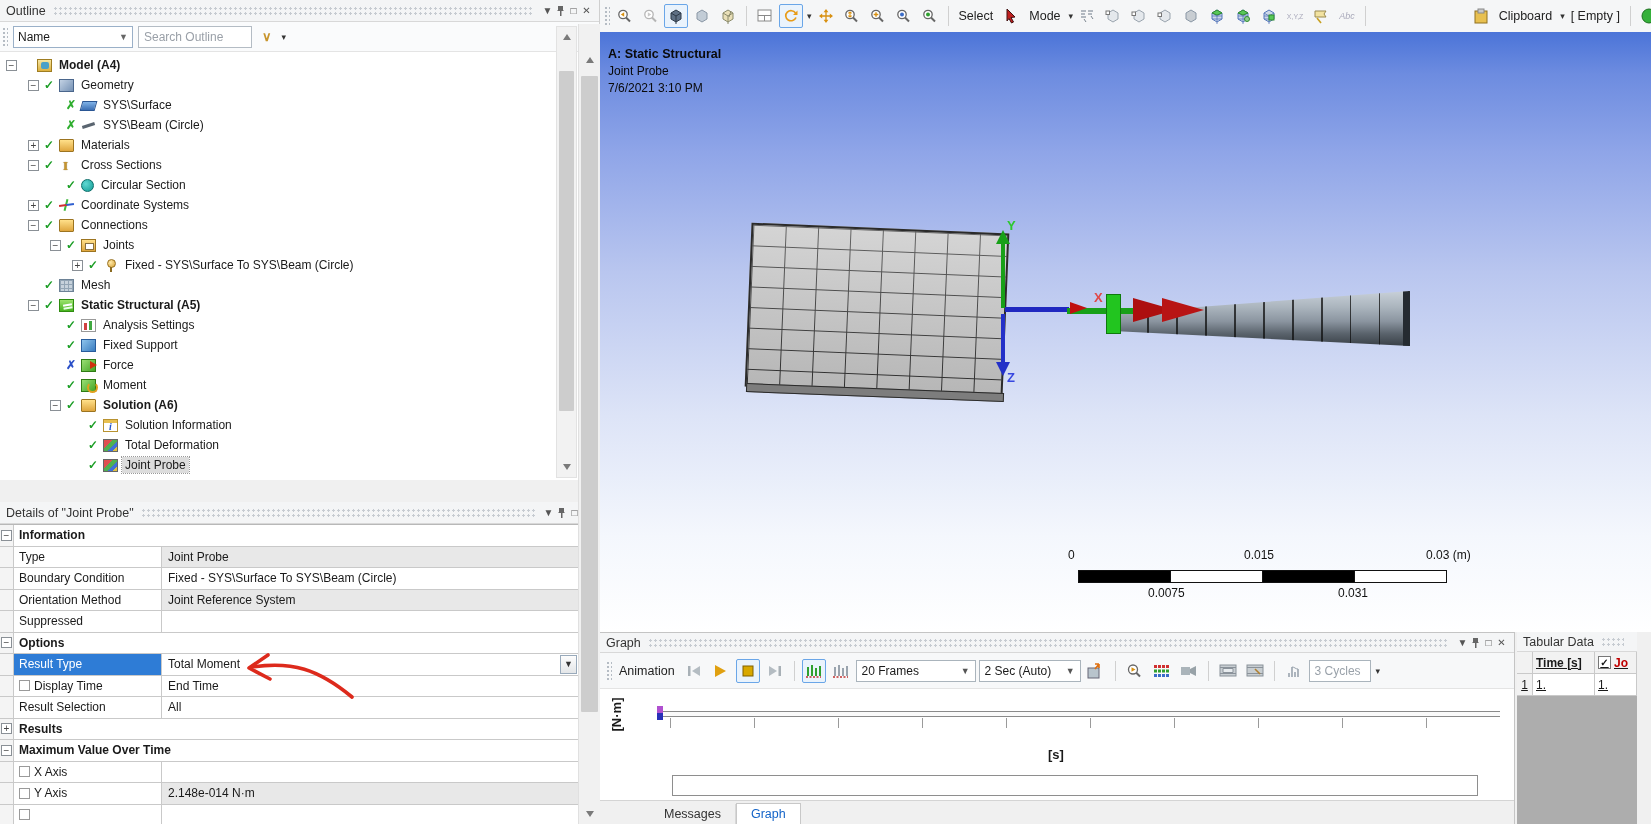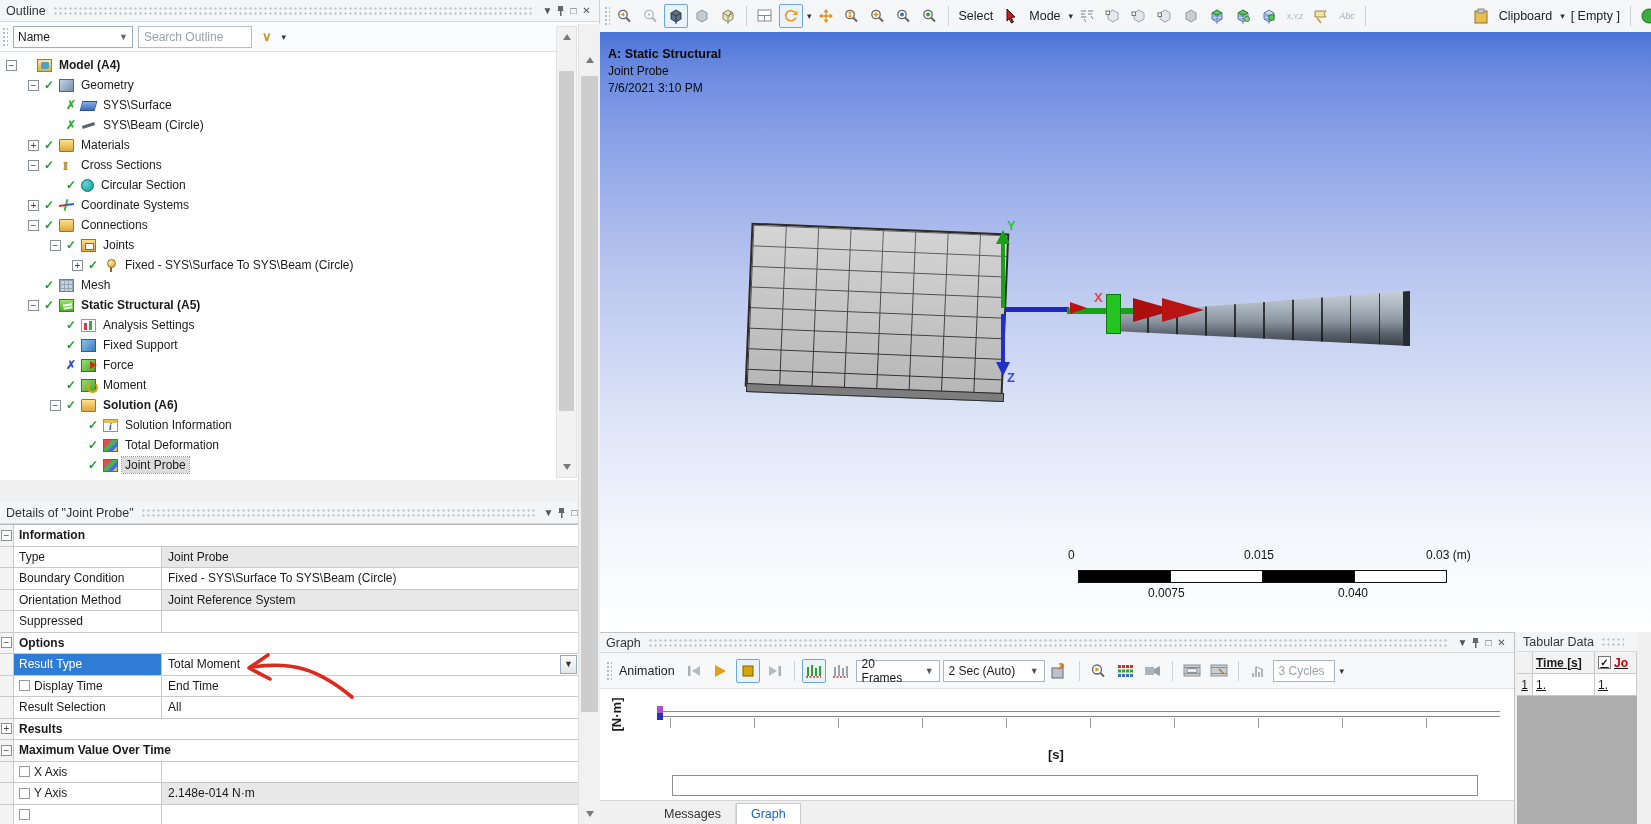--- a/index.html
+++ b/index.html
@@ -651,21 +651,21 @@
     <div class="tri" style="left:562px;top:266px;border-top:12px solid transparent;border-bottom:12px solid transparent;border-left:42px solid #b81414;"></div>
 
     <div class="rullbl" style="left:468px;top:516px;">0</div>
     <div class="rullbl" style="left:644px;top:516px;">0.015</div>
     <div class="rullbl" style="left:826px;top:516px;">0.03 (m)</div>
     <div class="rulseg" style="left:478px;width:93px;background:#000;"></div>
     <div class="rulseg" style="left:570px;width:93px;background:#fff;"></div>
     <div class="rulseg" style="left:662px;width:93px;background:#000;"></div>
     <div class="rulseg" style="left:754px;width:93px;background:#fff;"></div>
     <div class="rullbl" style="left:548px;top:554px;">0.0075</div>
-    <div class="rullbl" style="left:738px;top:554px;">0.040</div>
+    <div class="rullbl" style="left:738px;top:554px;">0.031</div>
   </div>
 
   <div id="graph">
     <div class="ptitle" style="height:20px;">
       <span>Graph</span>
       <span class="pdots"></span>
       <span class="tbico">▼</span>
       <span class="tbico"><svg width="9" height="12">
             <path d="M2 1h5v4l1 1H1l1-1z" fill="#666"></path>
             <rect x="4" y="6" width="1.5" height="5" fill="#666"></rect>
@@ -704,21 +704,21 @@
             <path d="M3 13V4M7 13V2M11 13V5M15 13V3" stroke="#2fa02f" stroke-width="2"></path>
             <path d="M1 14h15" stroke="#c03030" stroke-width="1.5" stroke-dasharray="2 1.5"></path>
           </svg>
         </span>
       <span class="tbtn">
           <svg width="17" height="15">
             <path d="M3 13V4M7 13V2M11 13V5M15 13V3" stroke="#9aa4ae" stroke-width="2"></path>
             <path d="M1 14h15" stroke="#c03030" stroke-width="1.5" stroke-dasharray="2 1.5"></path>
           </svg>
         </span>
-      <div class="gsel" style="width:84px;">
+      <div class="gsel" style="width:120px;">
           <span>20 Frames</span>
           <span class="ca">▼</span>
         </div>
       <div class="gsel" style="width:102px;">
           <span>2 Sec (Auto)</span>
           <span class="ca">▼</span>
         </div>
       <span class="tbtn">
           <svg width="17" height="16">
             <rect x="1" y="5" width="11" height="10" fill="#b8c4cc" stroke="#667"></rect>

